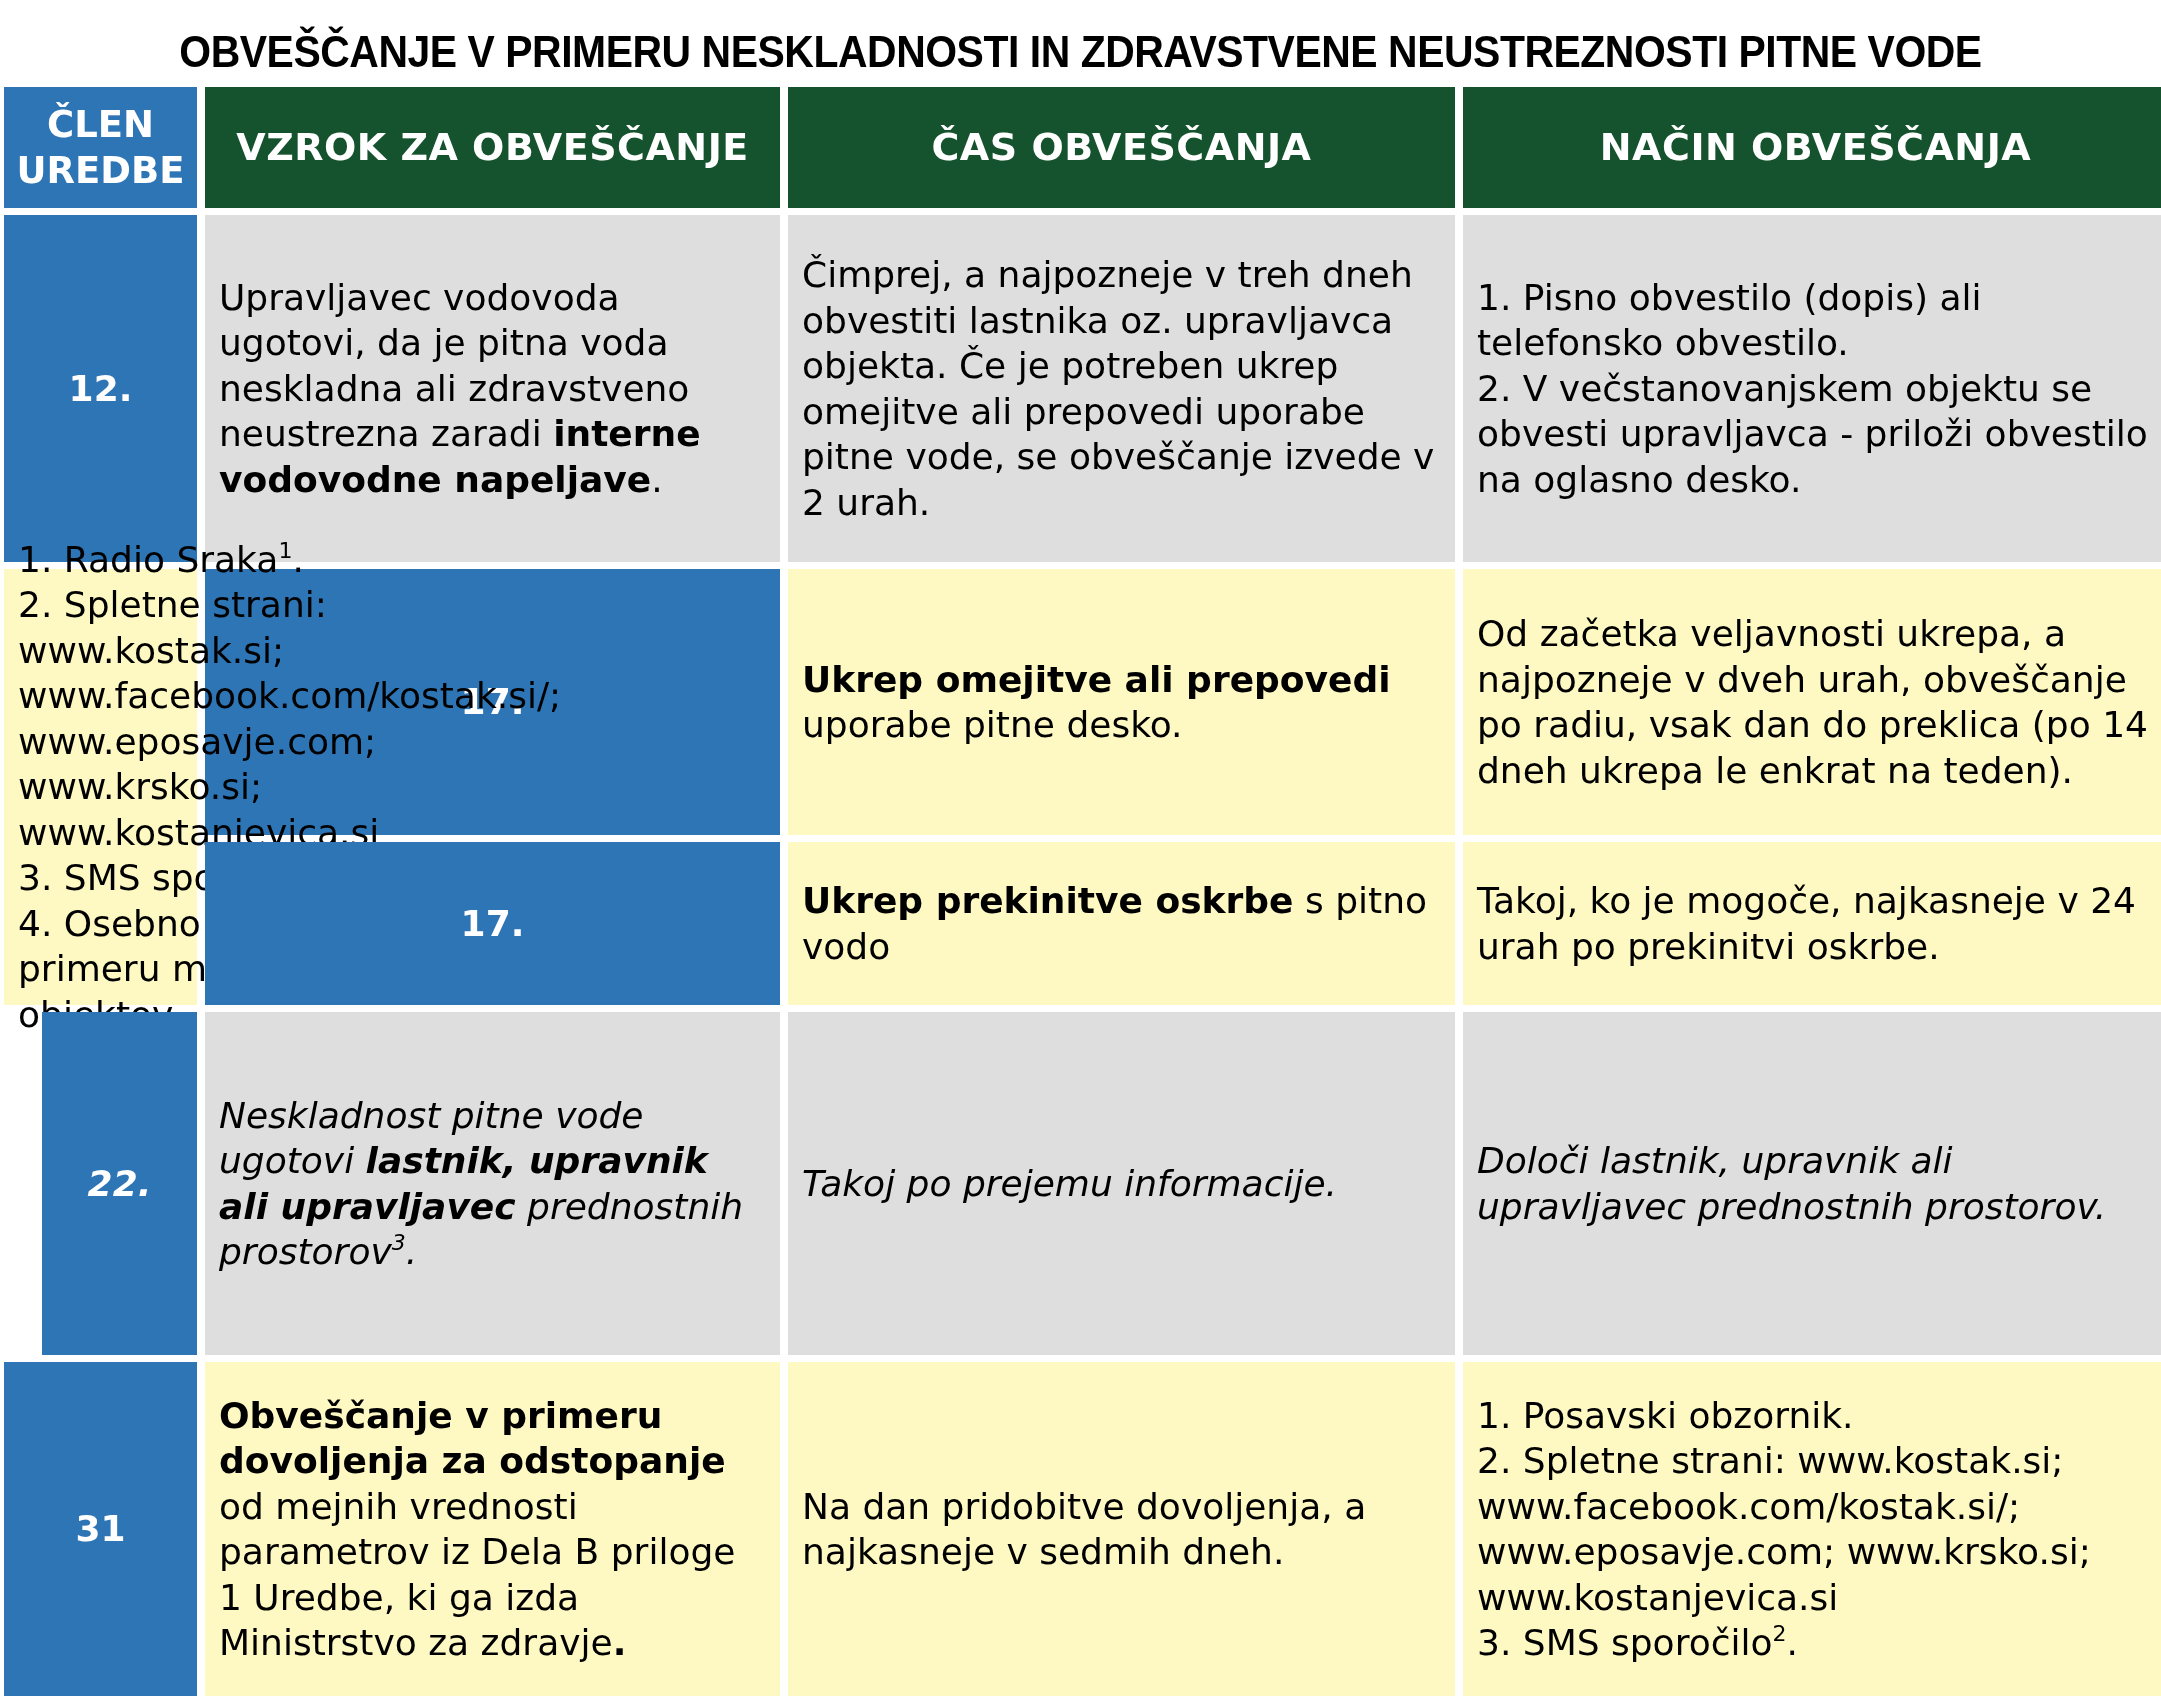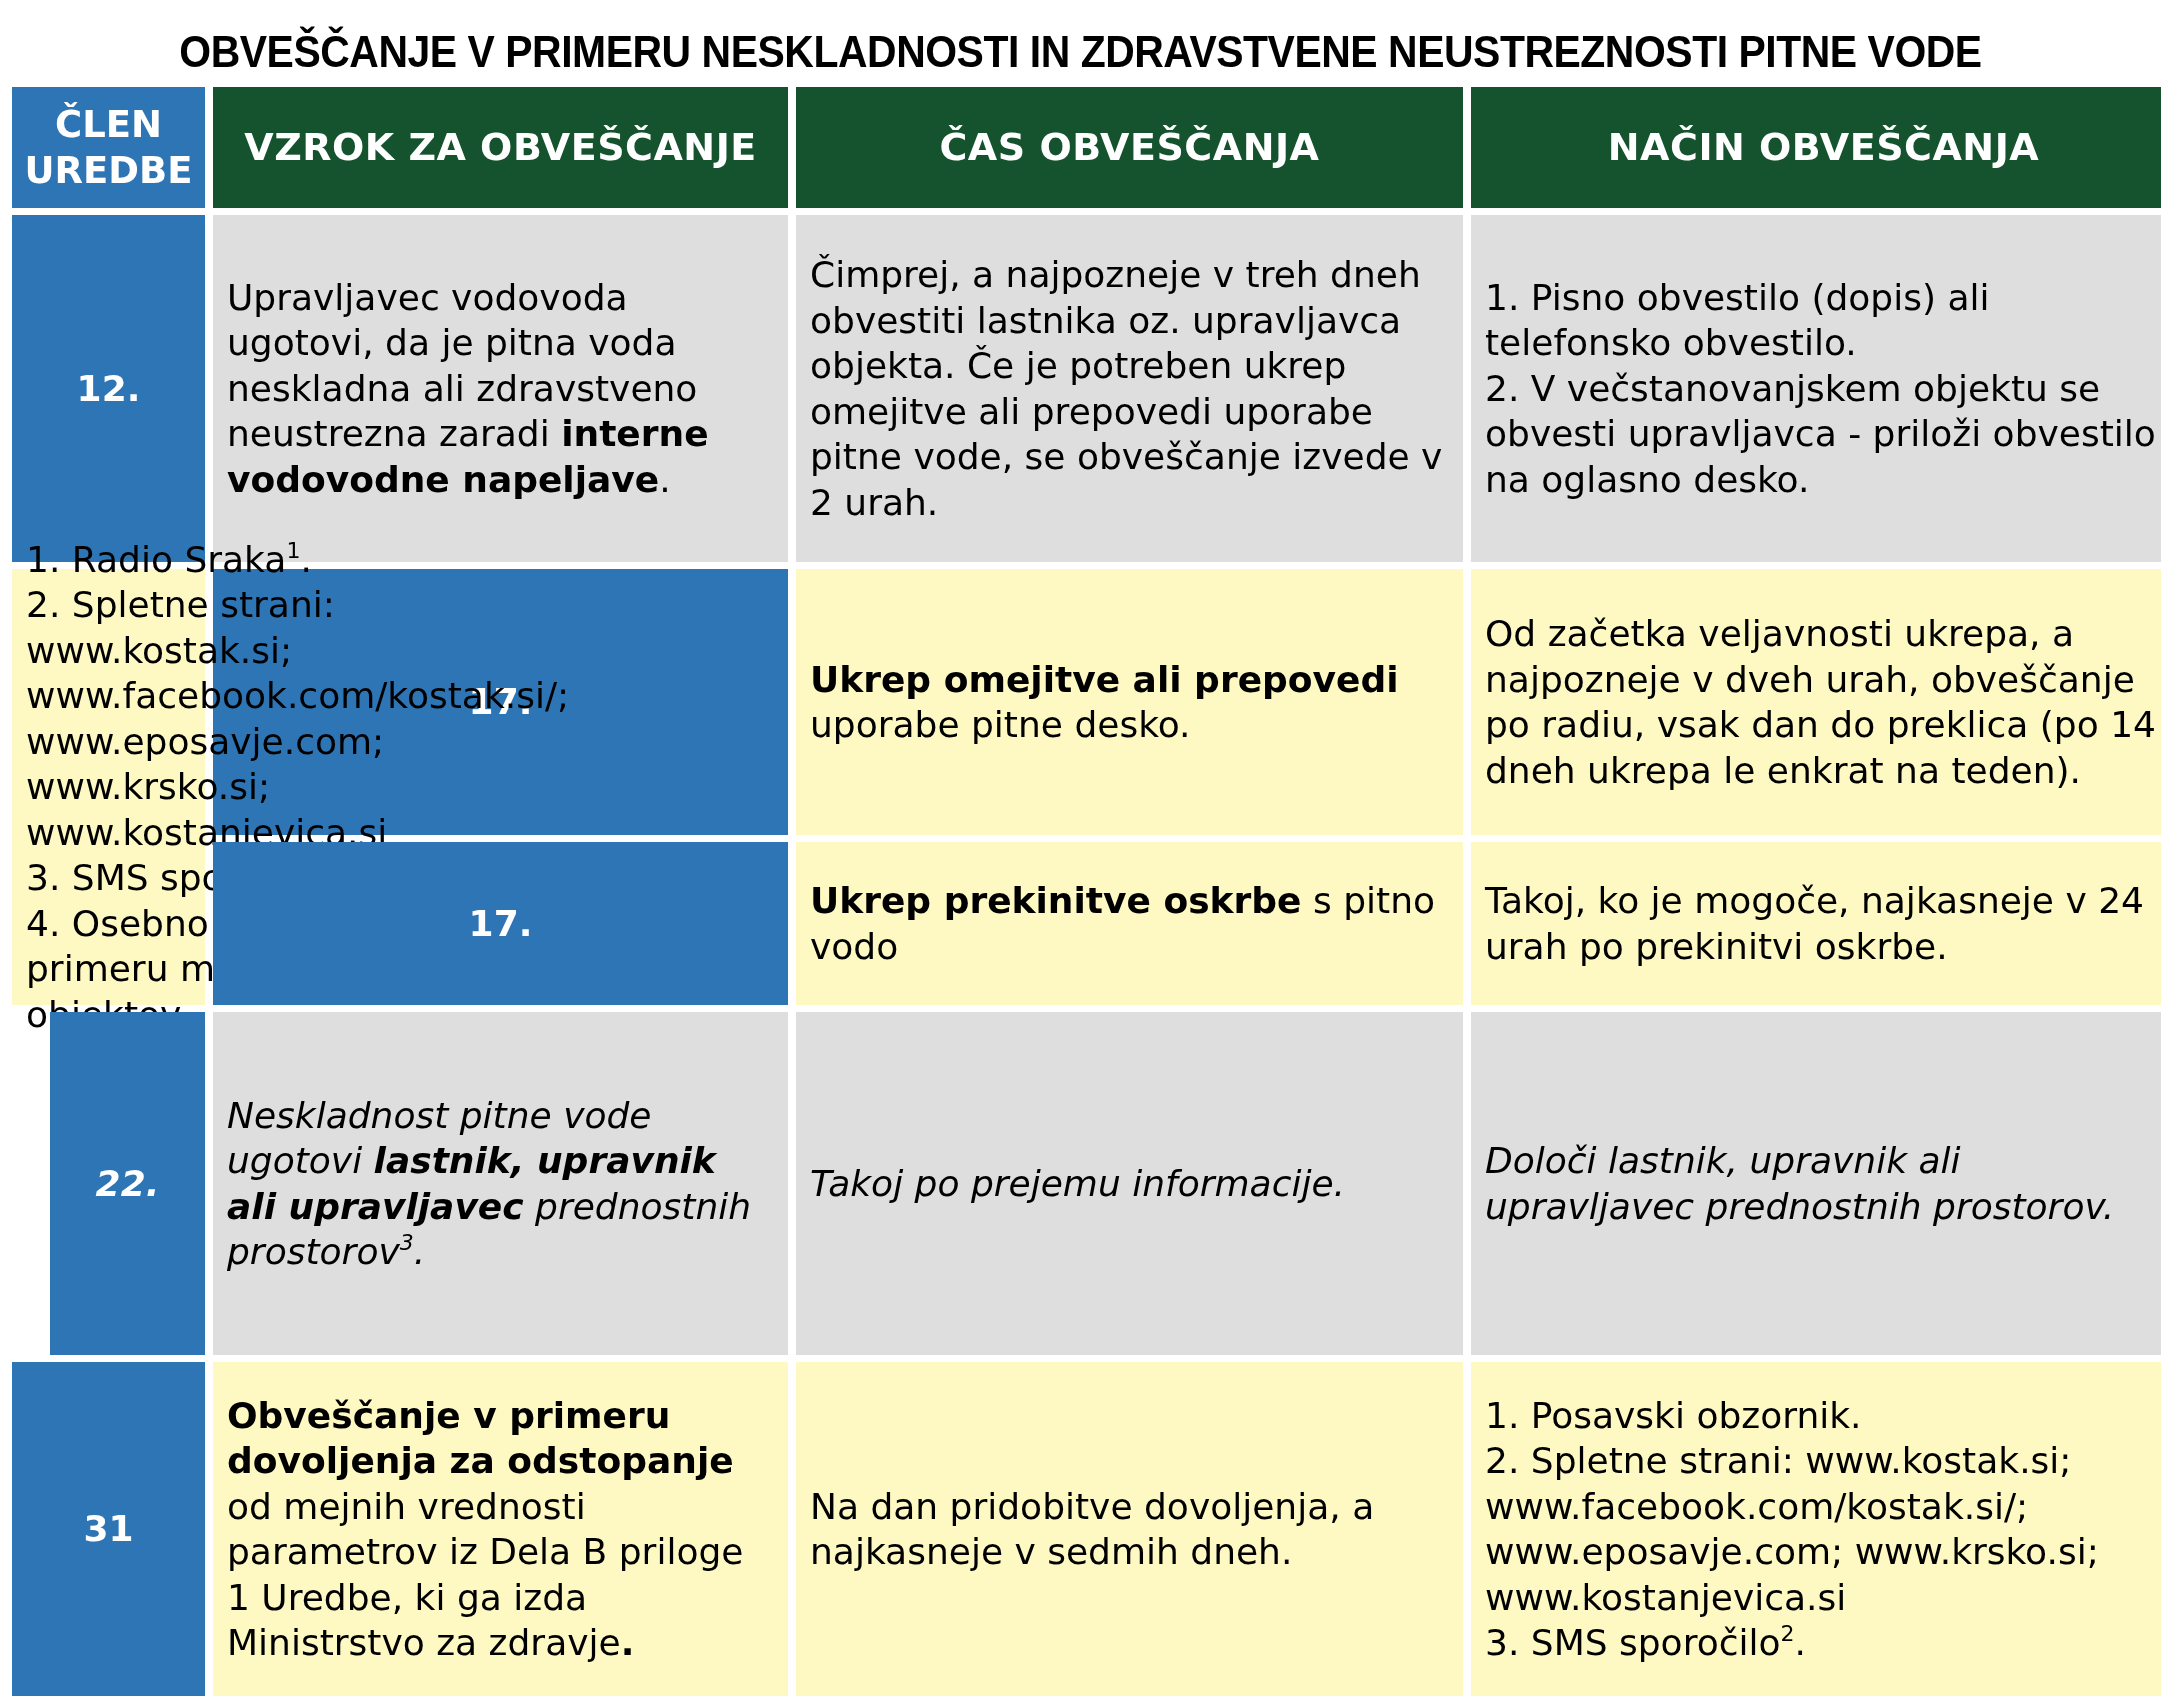--- a/index.html
+++ b/index.html
@@ -25,21 +25,21 @@
       font-weight: bold;
       font-size: 44px;
       letter-spacing: -0.5px;
       transform: scaleX(0.93);
       transform-origin: center;
       line-height: 60px;
       white-space: nowrap;
     }
     .grid {
       position: absolute;
-      left: 12px;
+      left: 4px;
       top: 87px;
       width: 1999px;
       height: 1606px;
       display: grid;
       grid-template-columns: 193px 575px 667px 705px;
       grid-template-rows: 121px 347px 266px 163px 343px 334px;
       column-gap: 8px;
       row-gap: 7px;
     }
     .cell {

